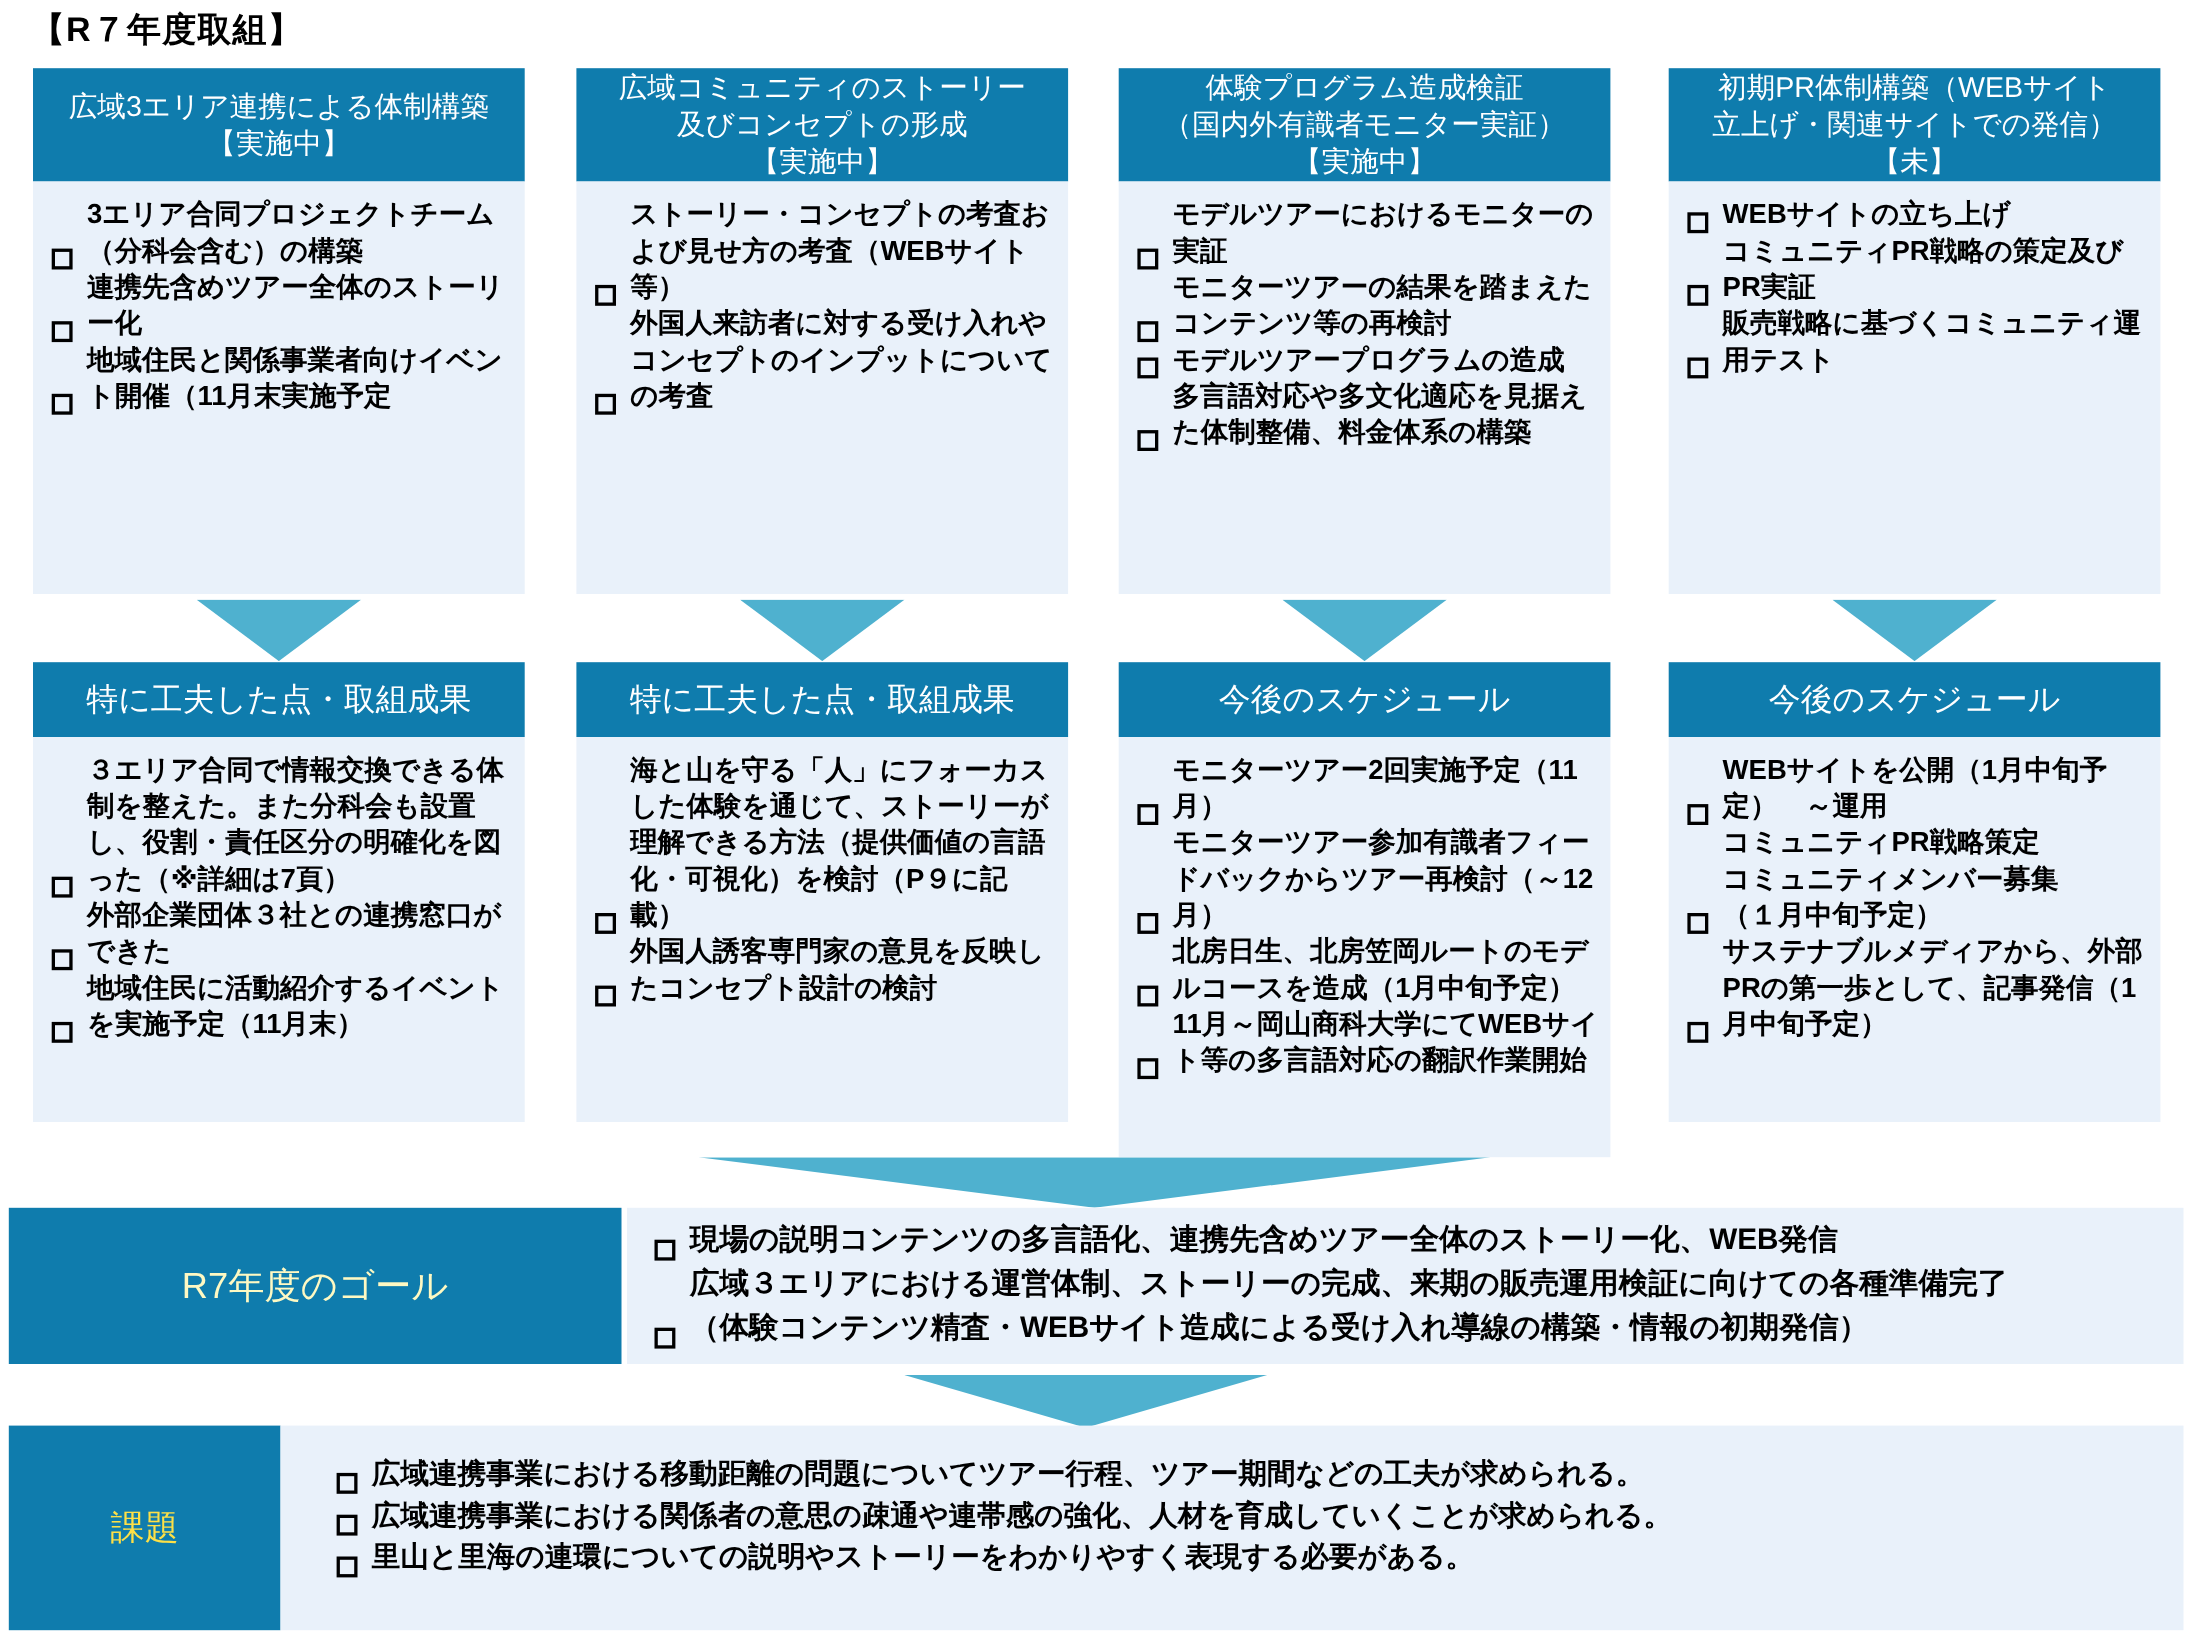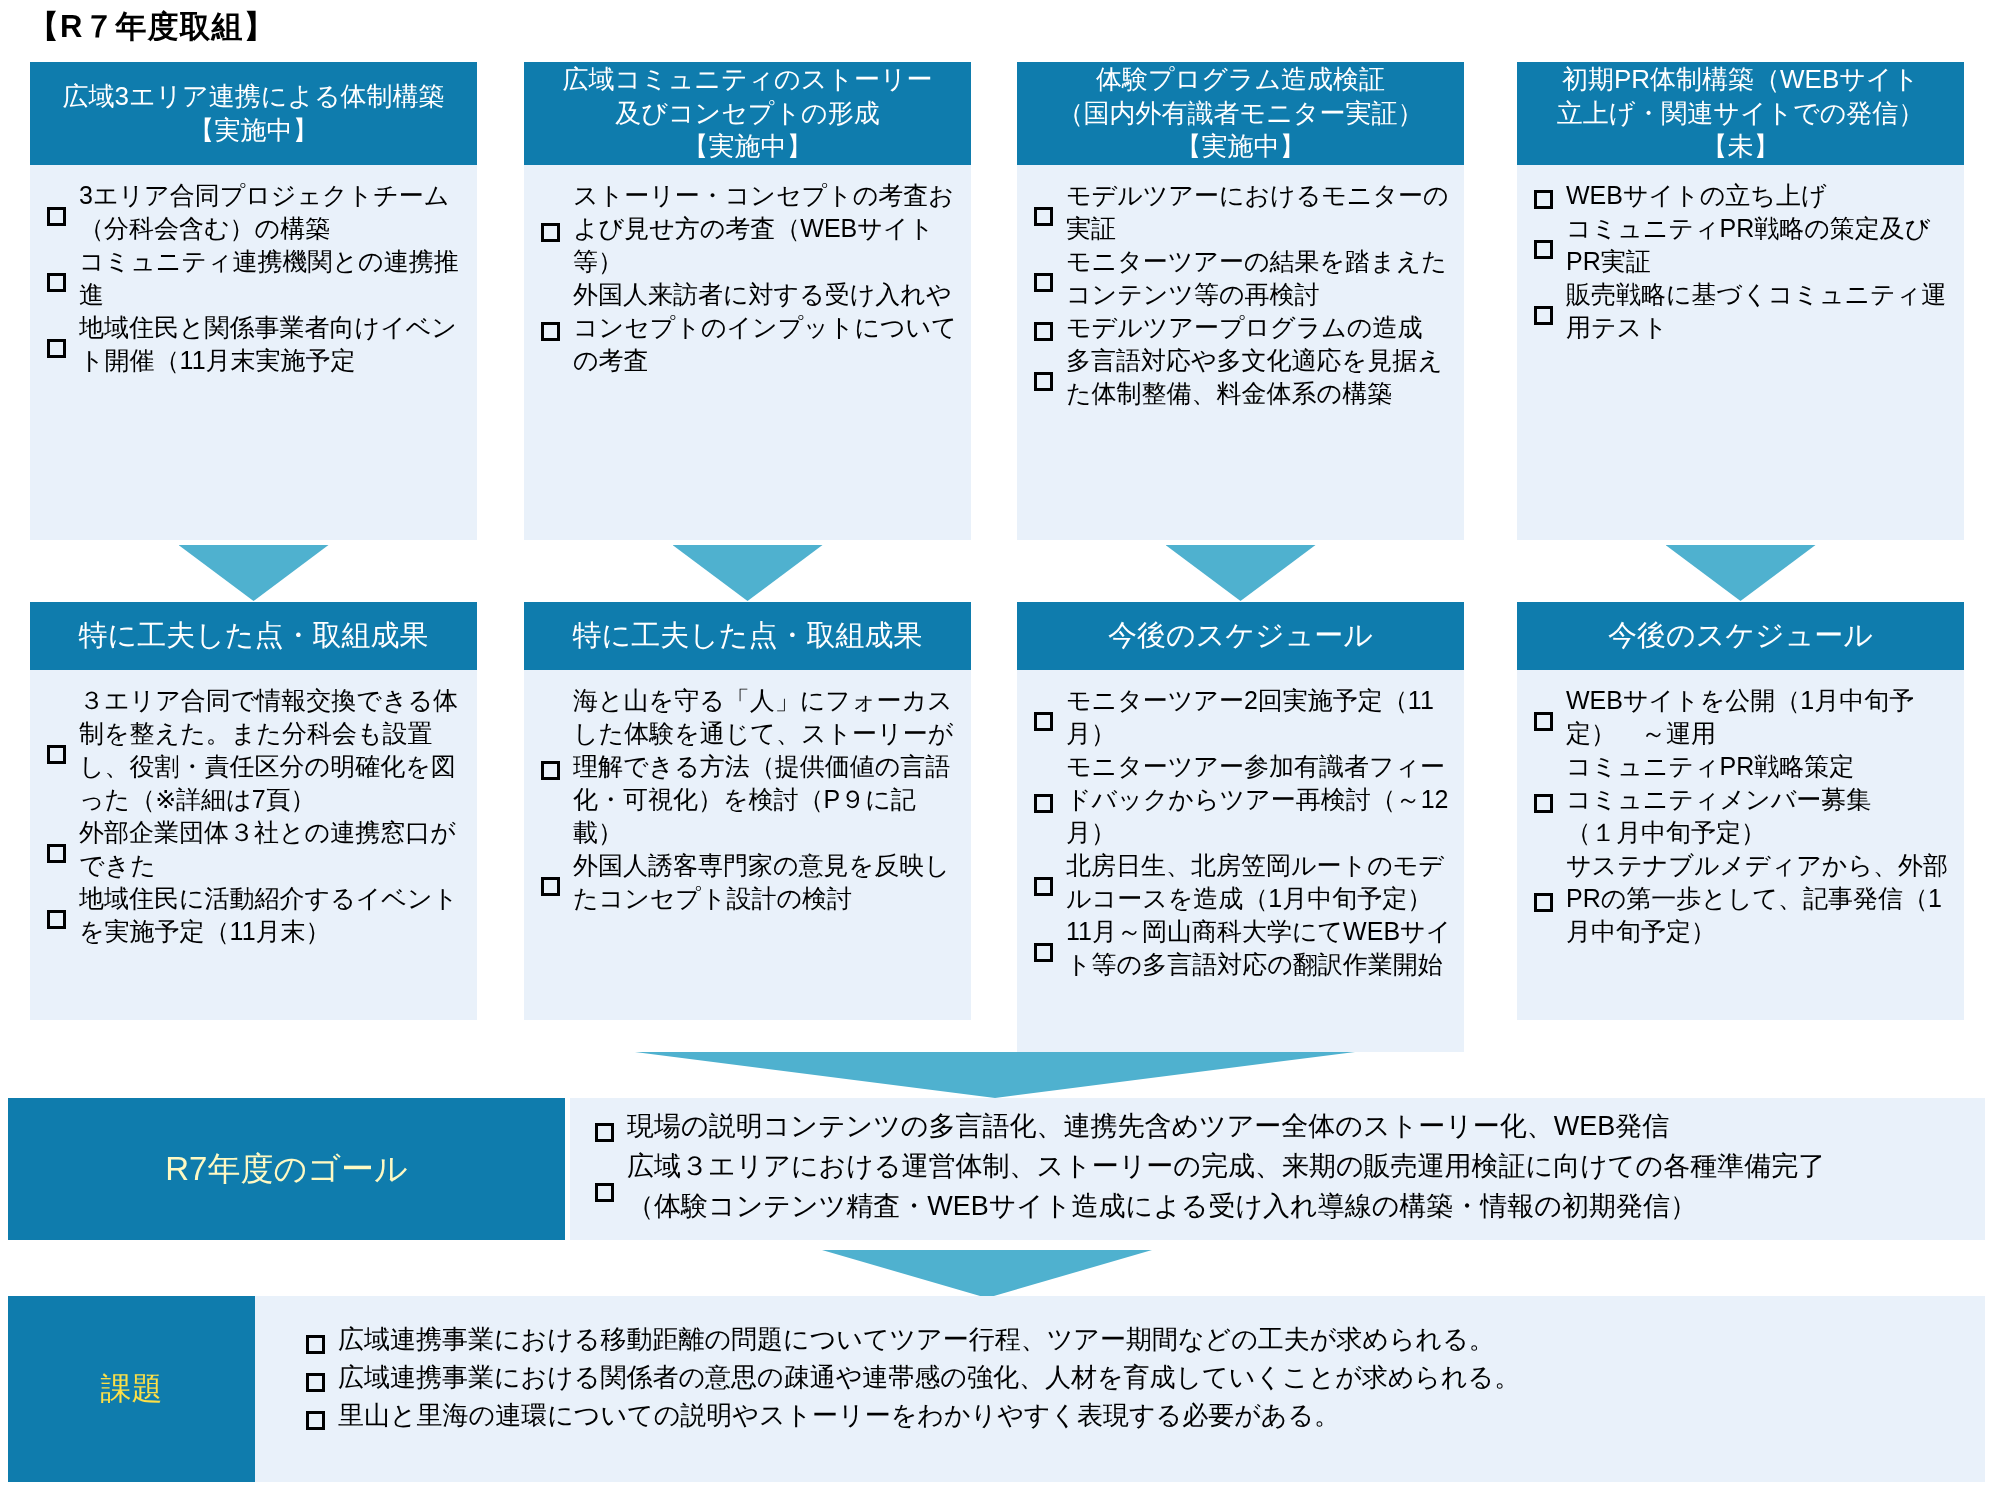--- a/index.html
+++ b/index.html
@@ -28,21 +28,21 @@
 
   .arrow {
     position:absolute; top:483px; left:50%; transform:translateX(-50%);
     width:150px; height:56px; background:var(--arrow,#4FB1CF);
     clip-path:polygon(0 0,100% 0,50% 100%);
   }
   .big-arrow { position:absolute; background:var(--arrow,#4FB1CF); clip-path:polygon(0 0,100% 0,50% 100%); }
   .big-arrow-1 { left:635px; top:1052px; width:720px; height:46px; }
   .big-arrow-2 { left:822px; top:1250px; width:330px; height:48px; }
 
-  .bullet-item { display:flex; align-items:center; }
+  .bullet-item { display:flex; align-items:flex-end;font-weight:bold; }
   .bullet-sq { flex:0 0 auto; width:13px; height:13px; border:3px solid #000; margin:8px 13px 0 3px; background:transparent; }
   .bullet-text { font-size:25px; line-height:33px; white-space:pre-line; }
 
   .goal-label {
     position:absolute; left:8px; top:1098px; width:557px; height:142px;
     background:var(--hdr,#0F7CAD); color:#fef9c3; font-size:33px;
     display:flex; align-items:center; justify-content:center;
   }
   .goal-body {
     position:absolute; left:570px; top:1098px; width:1415px; height:142px;
@@ -73,21 +73,21 @@
   <div class="col" style="left:30px">
     <div class="hdr h1">広域3エリア連携による体制構築
 【実施中】</div>
     <div class="body-box b1">
         <div class="bullet-item">
           <span class="bullet-sq"></span>
           <span class="bullet-text">3エリア合同プロジェクトチーム（分科会含む）の構築</span>
         </div>
         <div class="bullet-item">
           <span class="bullet-sq"></span>
-          <span class="bullet-text">コミュニティ連携機関との連携推進</span>
+          <span class="bullet-text">連携先含めツアー全体のストーリー化</span>
         </div>
         <div class="bullet-item">
           <span class="bullet-sq"></span>
           <span class="bullet-text">地域住民と関係事業者向けイベント開催（11月末実施予定</span>
         </div>
       </div>
     <div class="arrow"></div>
     <div class="hdr h2">特に工夫した点・取組成果</div>
     <div class="body-box b2">
         <div class="bullet-item">

